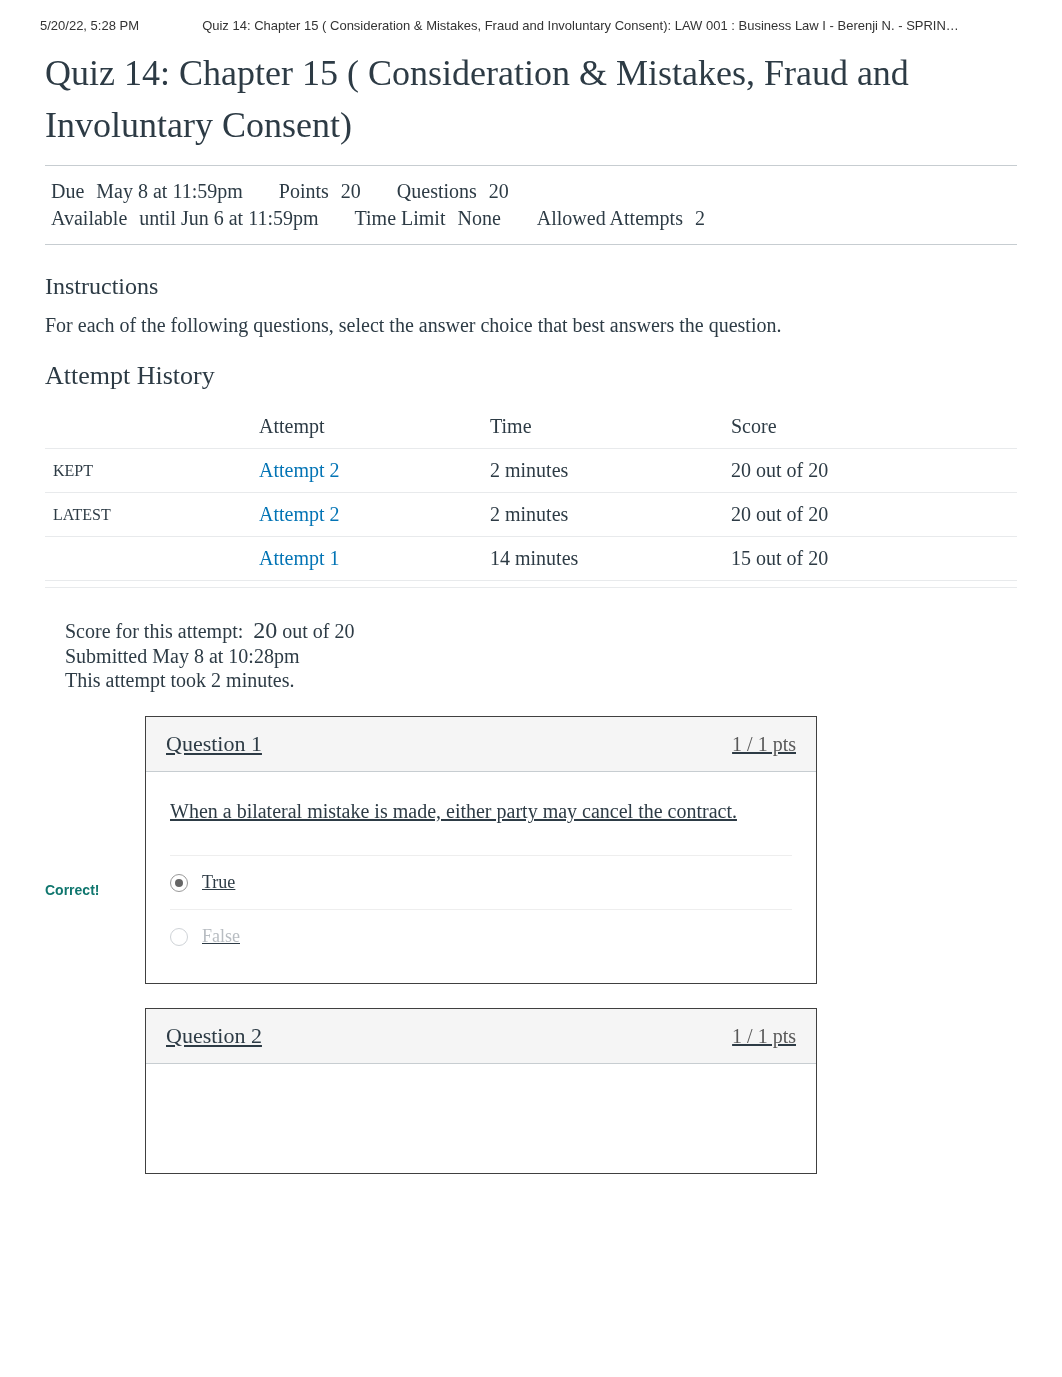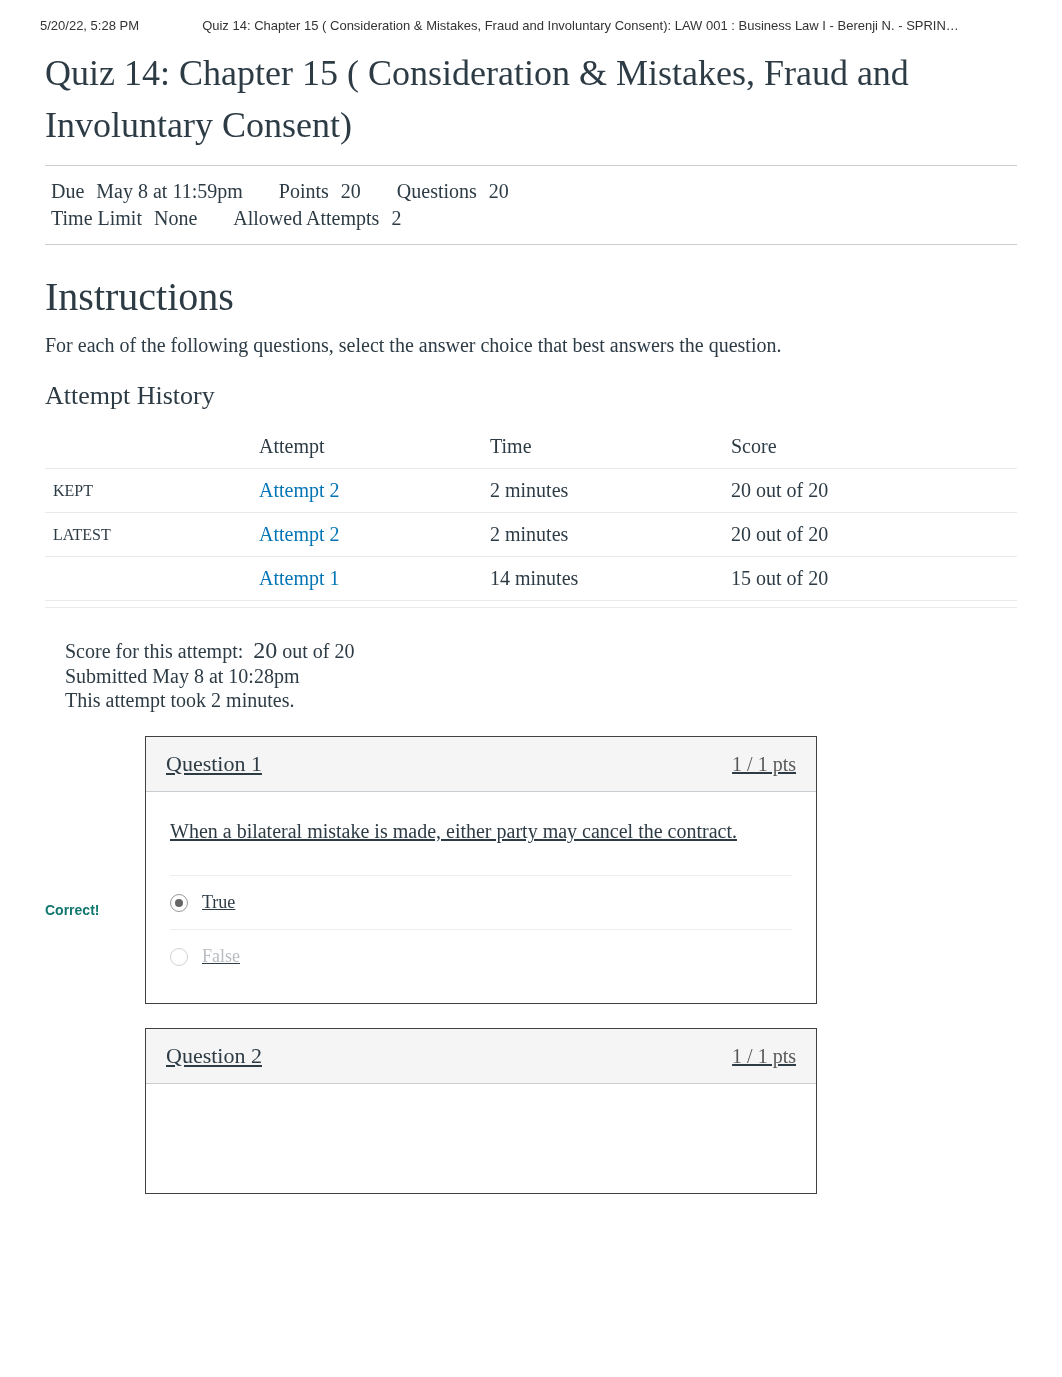--- a/index.html
+++ b/index.html
@@ -56,21 +56,21 @@
 }
 .quiz-meta .label {
   color: #2d3b45;
 }
 .quiz-meta .value {
   color: #2d3b45;
 }
 h2.section-h {
   font-family: Georgia, "Times New Roman", serif;
   font-weight: 400;
-  font-size: 40px;
+  font-size: 24px;
   margin: 28px 0 14px 0;
 }
 h2.section-h.small {
   font-size: 26px;
   margin-top: 24px;
 }
 .instructions-text {
   font-family: Georgia, "Times New Roman", serif;
   font-size: 20px;
   margin: 8px 0 20px 0;
@@ -209,20 +209,24 @@
       <div class="pair">
         <span class="label">Points</span>
         <span class="value">20</span>
       </div>
       <div class="pair">
         <span class="label">Questions</span>
         <span class="value">20</span>
       </div>
     </div>
     <div class="row">
+      <div class="pair">
+        <span class="label">Available</span>
+        <span class="value">until Jun 6 at 11:59pm</span>
+      </div>
       <div class="pair">
         <span class="label">Time Limit</span>
         <span class="value">None</span>
       </div>
       <div class="pair">
         <span class="label">Allowed Attempts</span>
         <span class="value">2</span>
       </div>
     </div>
   </div>

